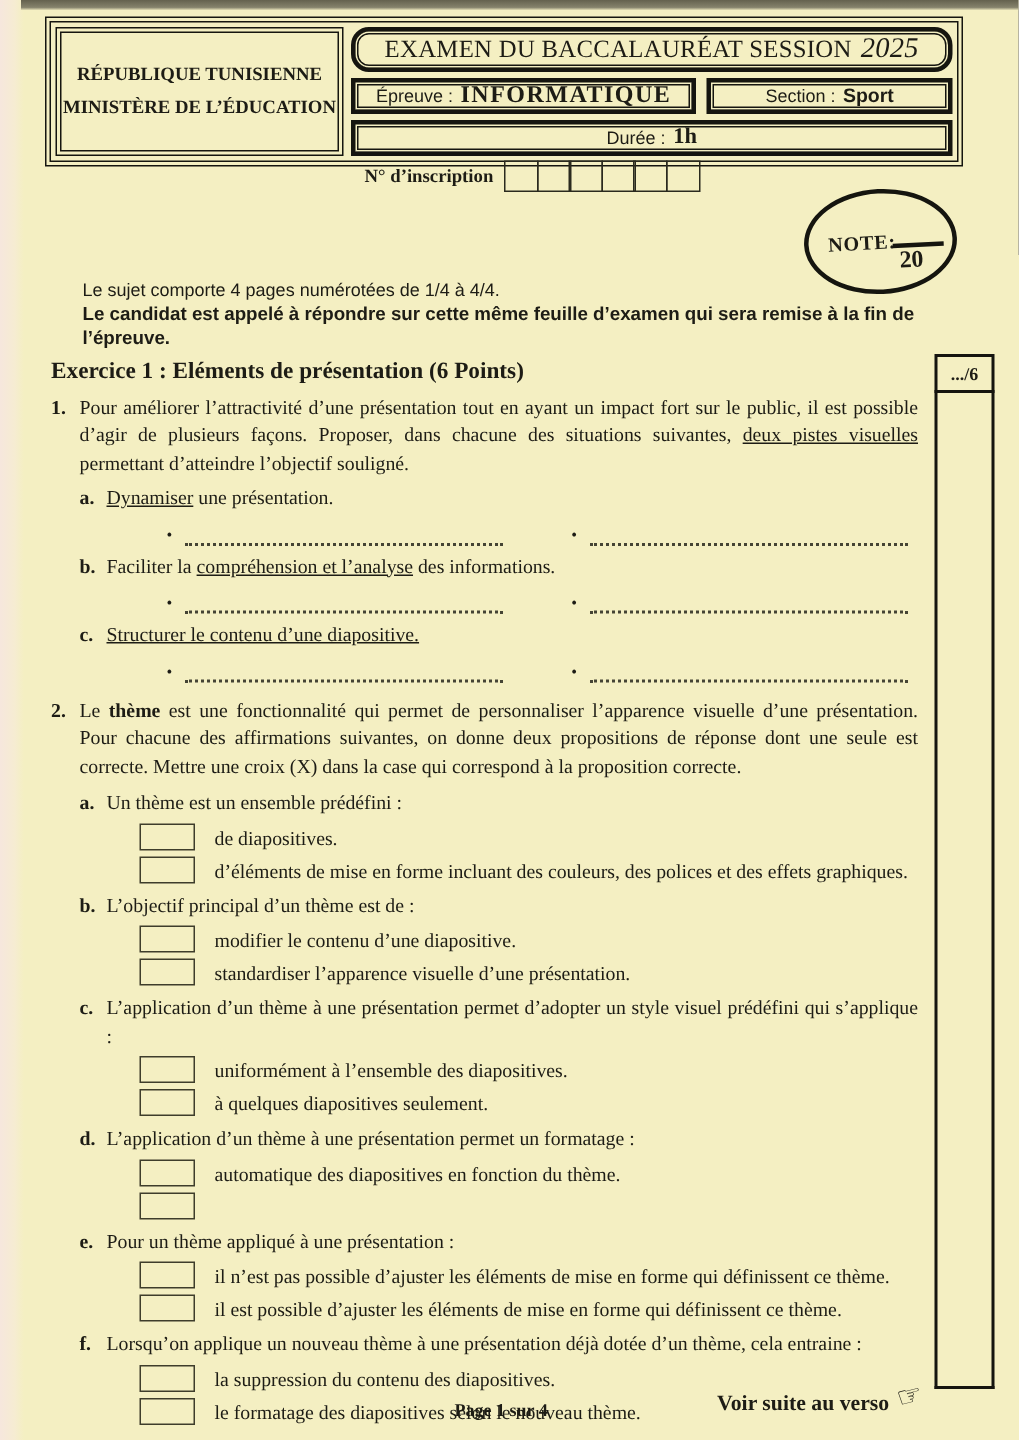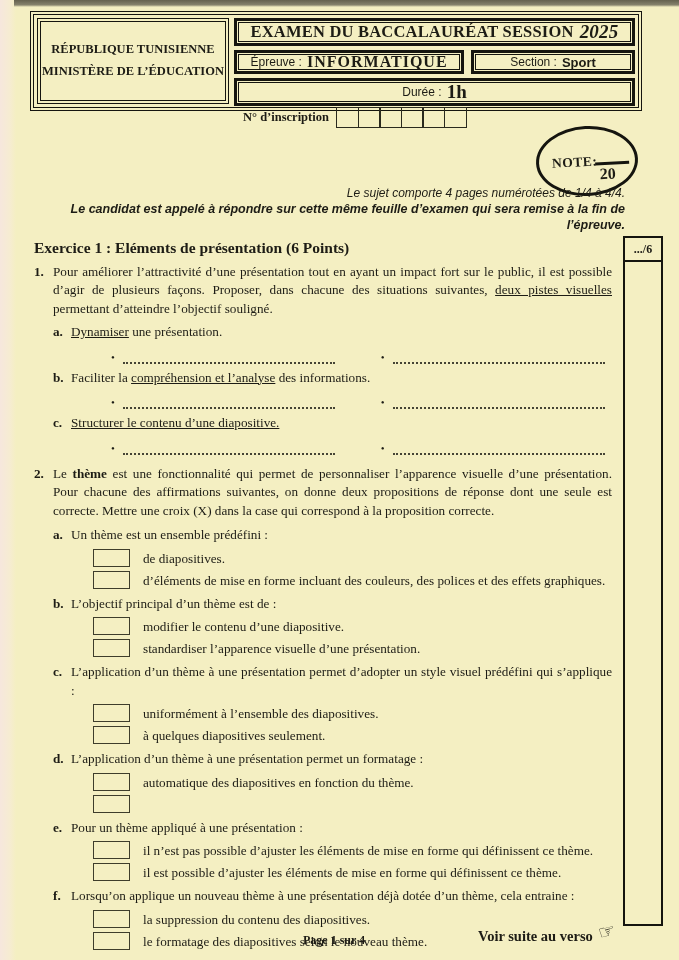--- a/index.html
+++ b/index.html
@@ -12,44 +12,44 @@
         background:linear-gradient(180deg,#64614e 0%,#85826c 70%,#f4efc2 100%);}
   
   .hdr{position:absolute;left:30px;top:11px;width:612px;height:100px;
        border:4px double #15150f;display:flex;padding:3px;gap:5px;box-sizing:border-box;}
   .hdr-left{width:192px;border:4px double #15150f;display:flex;flex-direction:column;
        justify-content:center;align-items:center;text-align:center;font-weight:bold;
        font-size:12.5px;line-height:1.75;box-sizing:border-box;}
   .hdr-right{flex:1;display:flex;flex-direction:column;gap:4px;}
   .hbox{border:3px solid #15150f;box-shadow:inset 0 0 0 1px #f4efc2, inset 0 0 0 2px #15150f;
        display:flex;align-items:center;justify-content:center;box-sizing:border-box;}
-  .hdr-title{flex:1.25;font-weight:bold;font-size:16.5px;letter-spacing:.2px;}
+  .hdr-title{flex:1.25;font-weight:normal;font-size:16.5px;letter-spacing:.2px;border-radius:12px;}
   .hdr-title .year{font-size:19px;font-style:italic;margin-left:6px;}
   .hdr-row2{flex:1;display:flex;gap:7px;text-align:center;}
   .hdr-epreuve{flex:1.42;}
   .hdr-section{flex:1;}
   .lbl-sans{font-family:"Liberation Sans",sans-serif;font-size:12px;}
   .val-caps{font-weight:bold;font-size:16px;letter-spacing:1px;margin-left:5px;}
   .val-bold-sans{font-family:"Liberation Sans",sans-serif;font-weight:bold;font-size:13px;margin-left:5px;}
   .hdr-duree{flex:.95;align-items:center;}
-  .val-duree{font-weight:bold;font-size:19px;margin-left:5px;}
+  .val-duree{font-weight:bold;font-size:15px;margin-left:5px;}
   
   .inscription{position:absolute;left:243px;top:107px;display:flex;align-items:center;text-align:center;}
   .inscription .lab{font-weight:bold;font-size:12.5px;margin-right:9px;}
   .cells{display:flex;}
   .cell{width:23px;height:21px;border:1.5px solid #2a2a1e;margin-left:-1.5px;box-sizing:border-box;}
   
   .note-oval{position:absolute;left:536px;top:126px;width:102px;height:70px;
        border:3.5px solid #15150f;border-radius:50%;transform:rotate(-3deg);box-sizing:border-box;}
   .note-lab{position:absolute;left:13px;top:25px;font-weight:bold;font-size:13.5px;letter-spacing:.5px;}
   .note-line{position:absolute;left:56px;top:34px;width:34px;border-top:3px solid #15150f;}
   .note-den{position:absolute;left:60px;top:37px;font-weight:bold;font-size:16px;}
   
-  .notice{position:absolute;left:55px;top:186px;width:570px;text-align:right;
-       font-family:"Liberation Sans",sans-serif;font-style:italic;}
+  .notice{position:absolute;left:55px;top:186px;width:570px;text-align:left;
+       font-family:"Liberation Sans",sans-serif;}
   .notice .l1{font-size:12px;}
   .notice .l2{font-size:12.5px;font-weight:bold;margin-top:2px;line-height:1.25;}
   
   .score-box{position:absolute;left:623px;top:236px;width:40px;height:26px;border:2px solid #15150f;
        display:flex;align-items:center;justify-content:center;font-weight:bold;font-size:12px;box-sizing:border-box;}
   .score-col{position:absolute;left:623px;top:260px;width:40px;height:666px;border:2px solid #15150f;
        border-top:none;box-sizing:border-box;}
   
   .content{position:absolute;left:34px;top:239px;width:578px;font-size:13.2px;line-height:18.5px;}
   .ex-title{font-weight:bold;font-size:15.5px;margin-bottom:5px;}

